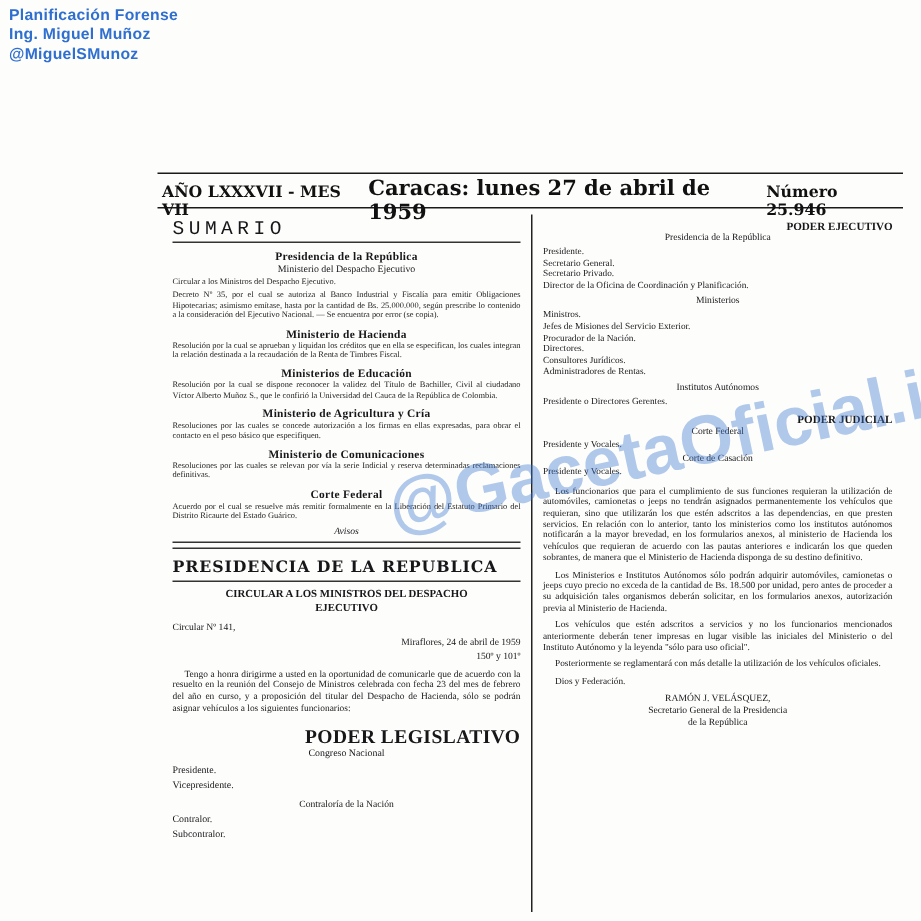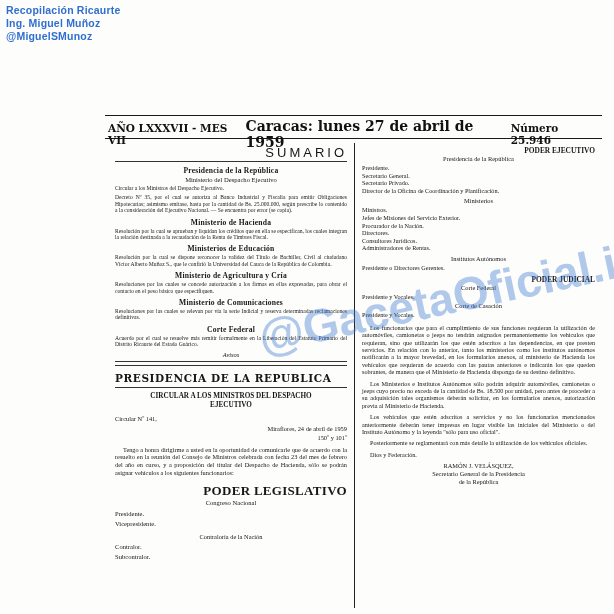--- a/index.html
+++ b/index.html
@@ -85,22 +85,22 @@
     gap:0;
   }
   .col{
     width:50%;
     padding:0 7px;
     box-sizing:border-box;
     position:relative;
   }
   .col.left{border-right:1px solid #222;}
   .sumario-title{
-    text-align:right;
-    font-family:Liberation Sans, sans-serif;
+    text-align:left;
+    font-family:Liberation Mono, monospace;
     font-size:13px;
     letter-spacing:3px;
     font-weight:normal;
     margin:2px 0 1px 0;
   }
   .sumario-rule{border-top:1px solid #333;margin:0 0 3px 0;}
   .sec-head{
     text-align:center;
     font-size:7.6px;
     font-weight:bold;
@@ -285,19 +285,19 @@
 
       <div class="sig">
         <div>RAMÓN J. VELÁSQUEZ,</div>
         <div>Secretario General de la Presidencia</div>
         <div>de la República</div>
       </div>
     </div>
   </div>
 
   <div class="wm-tl">
-    <div>Recopilación Ricaurte</div>
+    <div>Planificación Forense</div>
     <div>Ing. Miguel Muñoz</div>
     <div>@MiguelSMunoz</div>
   </div>
   <div class="wm-big">@GacetaOficial.io</div>
 
 </div>
 
 </body></html>

